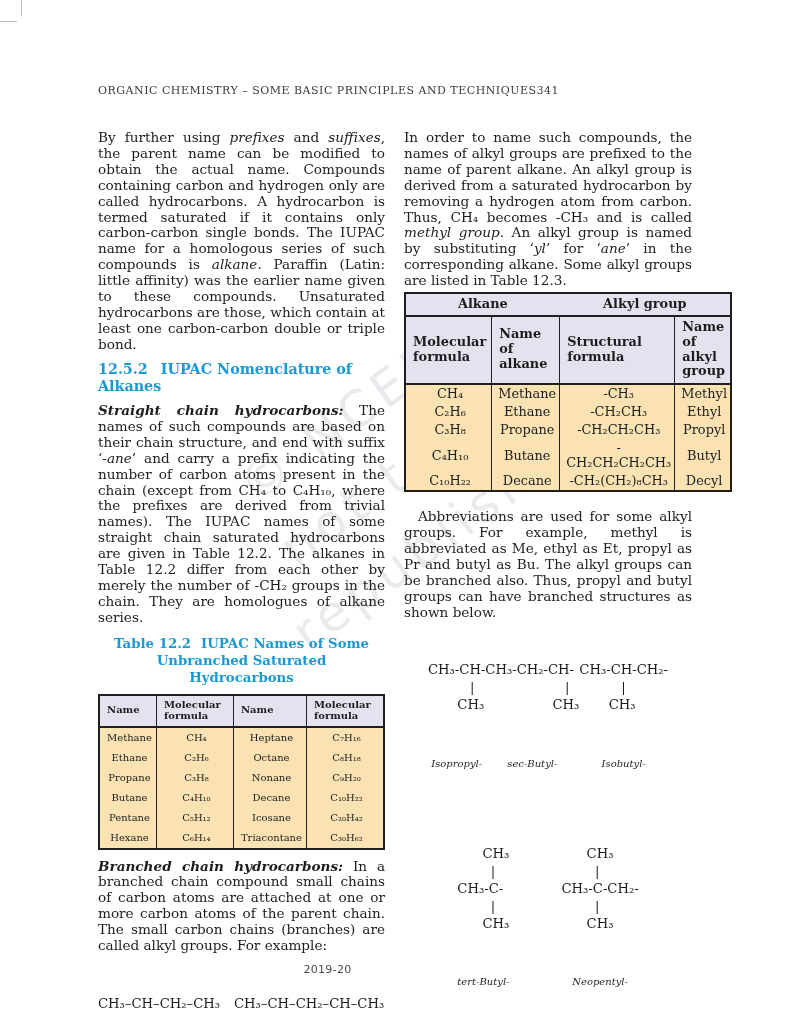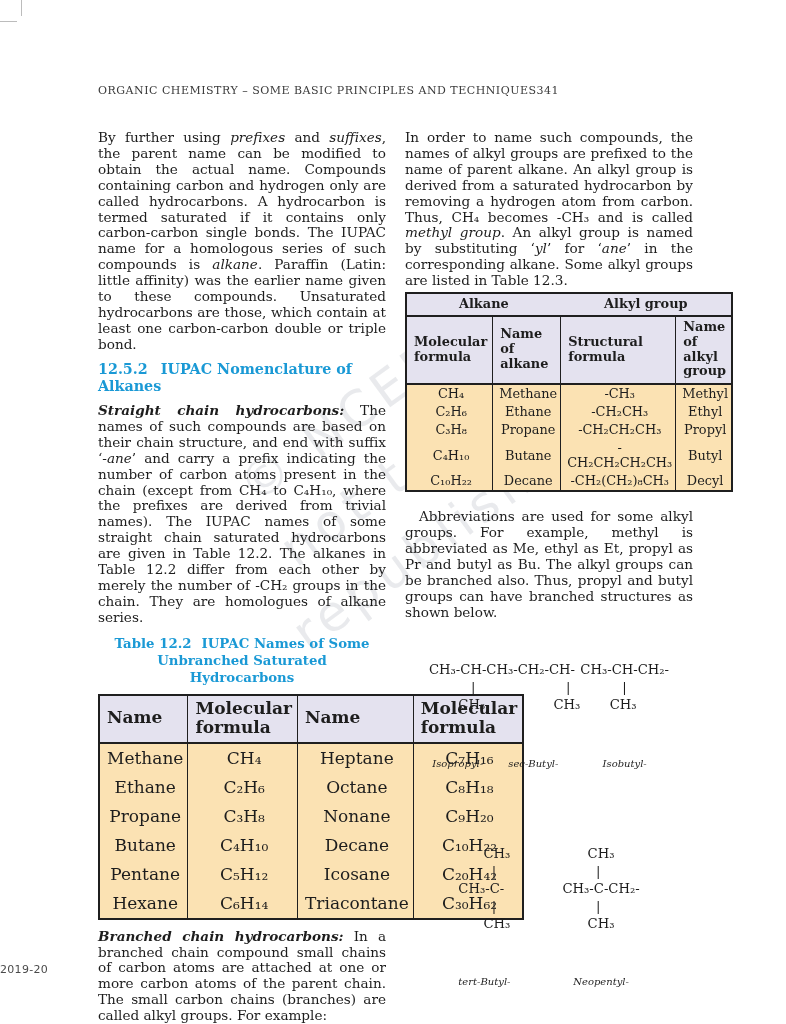--- a/index.html
+++ b/index.html
@@ -55,21 +55,21 @@
 
   .table-caption{
     color:var(--accent-blue);font-weight:bold;font-size:13.3px;line-height:1.3;
     text-align:center;margin:9px 6px 7px 6px;
   }
   .table-caption .cap-label{margin-right:10px;}
 
   table.data-table{
     border-collapse:collapse;width:100%;
     border:2px solid #1f1f1f;
-    font-size:17px;
+    font-size:10px;
   }
   table.data-table thead{background:var(--table-header-bg);}
   table.data-table tbody{background:var(--table-body-bg);text-align:center;}
   table.data-table th{
     text-align:left;font-weight:bold;padding:3px 5px 4px 7px;line-height:1.15;
     border-bottom:2px solid #1f1f1f;
   }
   table.data-table td{padding:2px 4px 3px 7px;}
   table.t122 th + th, table.t122 td + td{border-left:1.2px solid #1f1f1f;}
   table.t122 td{padding-top:4px;padding-bottom:5px;}
@@ -83,21 +83,21 @@
   .sline{white-space:pre;}
   .struct-label{margin-top:8px;font-size:10px;white-space:normal;}
   .struct-label.it-label{font-style:italic;}
   .left-structs{gap:14px;margin-top:6px;}
   .row-three{justify-content:center;margin-top:6px;}
   .row-three .struct-label{text-align:center;}
   .row-two{justify-content:center;gap:52px;margin:2px 0 8px 0;}
   .row-two .struct-label{text-align:center;}
 
   .page-footer{
-    position:absolute;top:963px;left:0;width:655px;
+    position:absolute;top:963px;left:0;width:655px;text-align:center;
     font-family:"DejaVu Sans","Liberation Sans",sans-serif;
     font-size:11px;color:#4a4a4a;letter-spacing:.3px;
   }
 </style>
 </head>
 <body>
 
 <div class="page">
 
   <div class="crop-v"></div>

